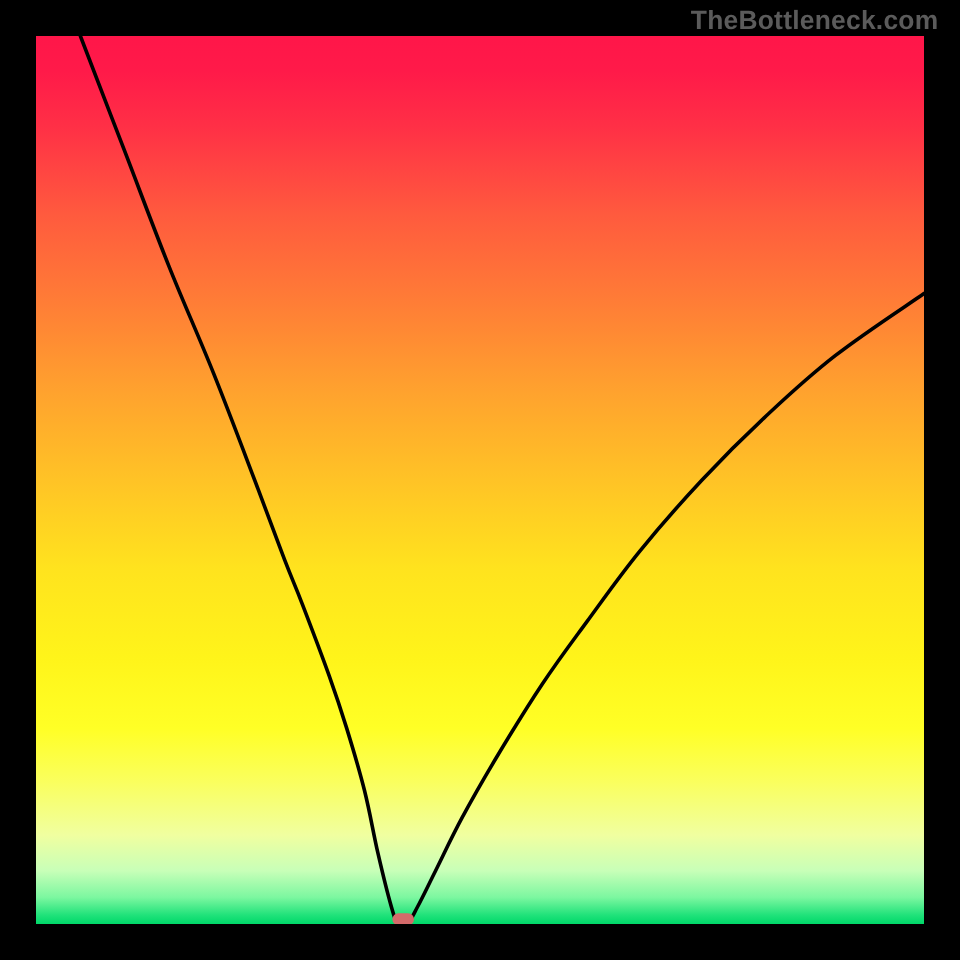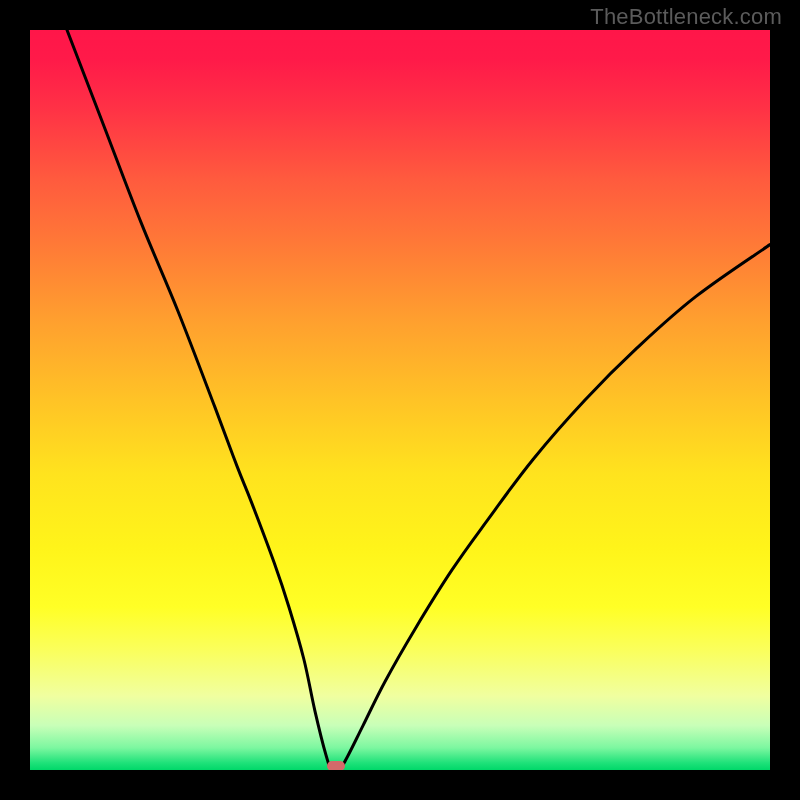--- a/index.html
+++ b/index.html
@@ -18,21 +18,21 @@
     width: 800px;
     height: 800px;
     background: #000000;
   }
   .watermark {
     position: absolute;
     top: 4px;
     right: 18px;
     color: #5b5b5b;
     font-size: 22px;
-    font-weight: 400;
+    font-weight: 700;
     letter-spacing: 0.2px;
     z-index: 10;
     user-select: none;
   }
   .plot-area {
     position: absolute;
     top: 30px;
     left: 30px;
     width: 740px;
     height: 740px;

